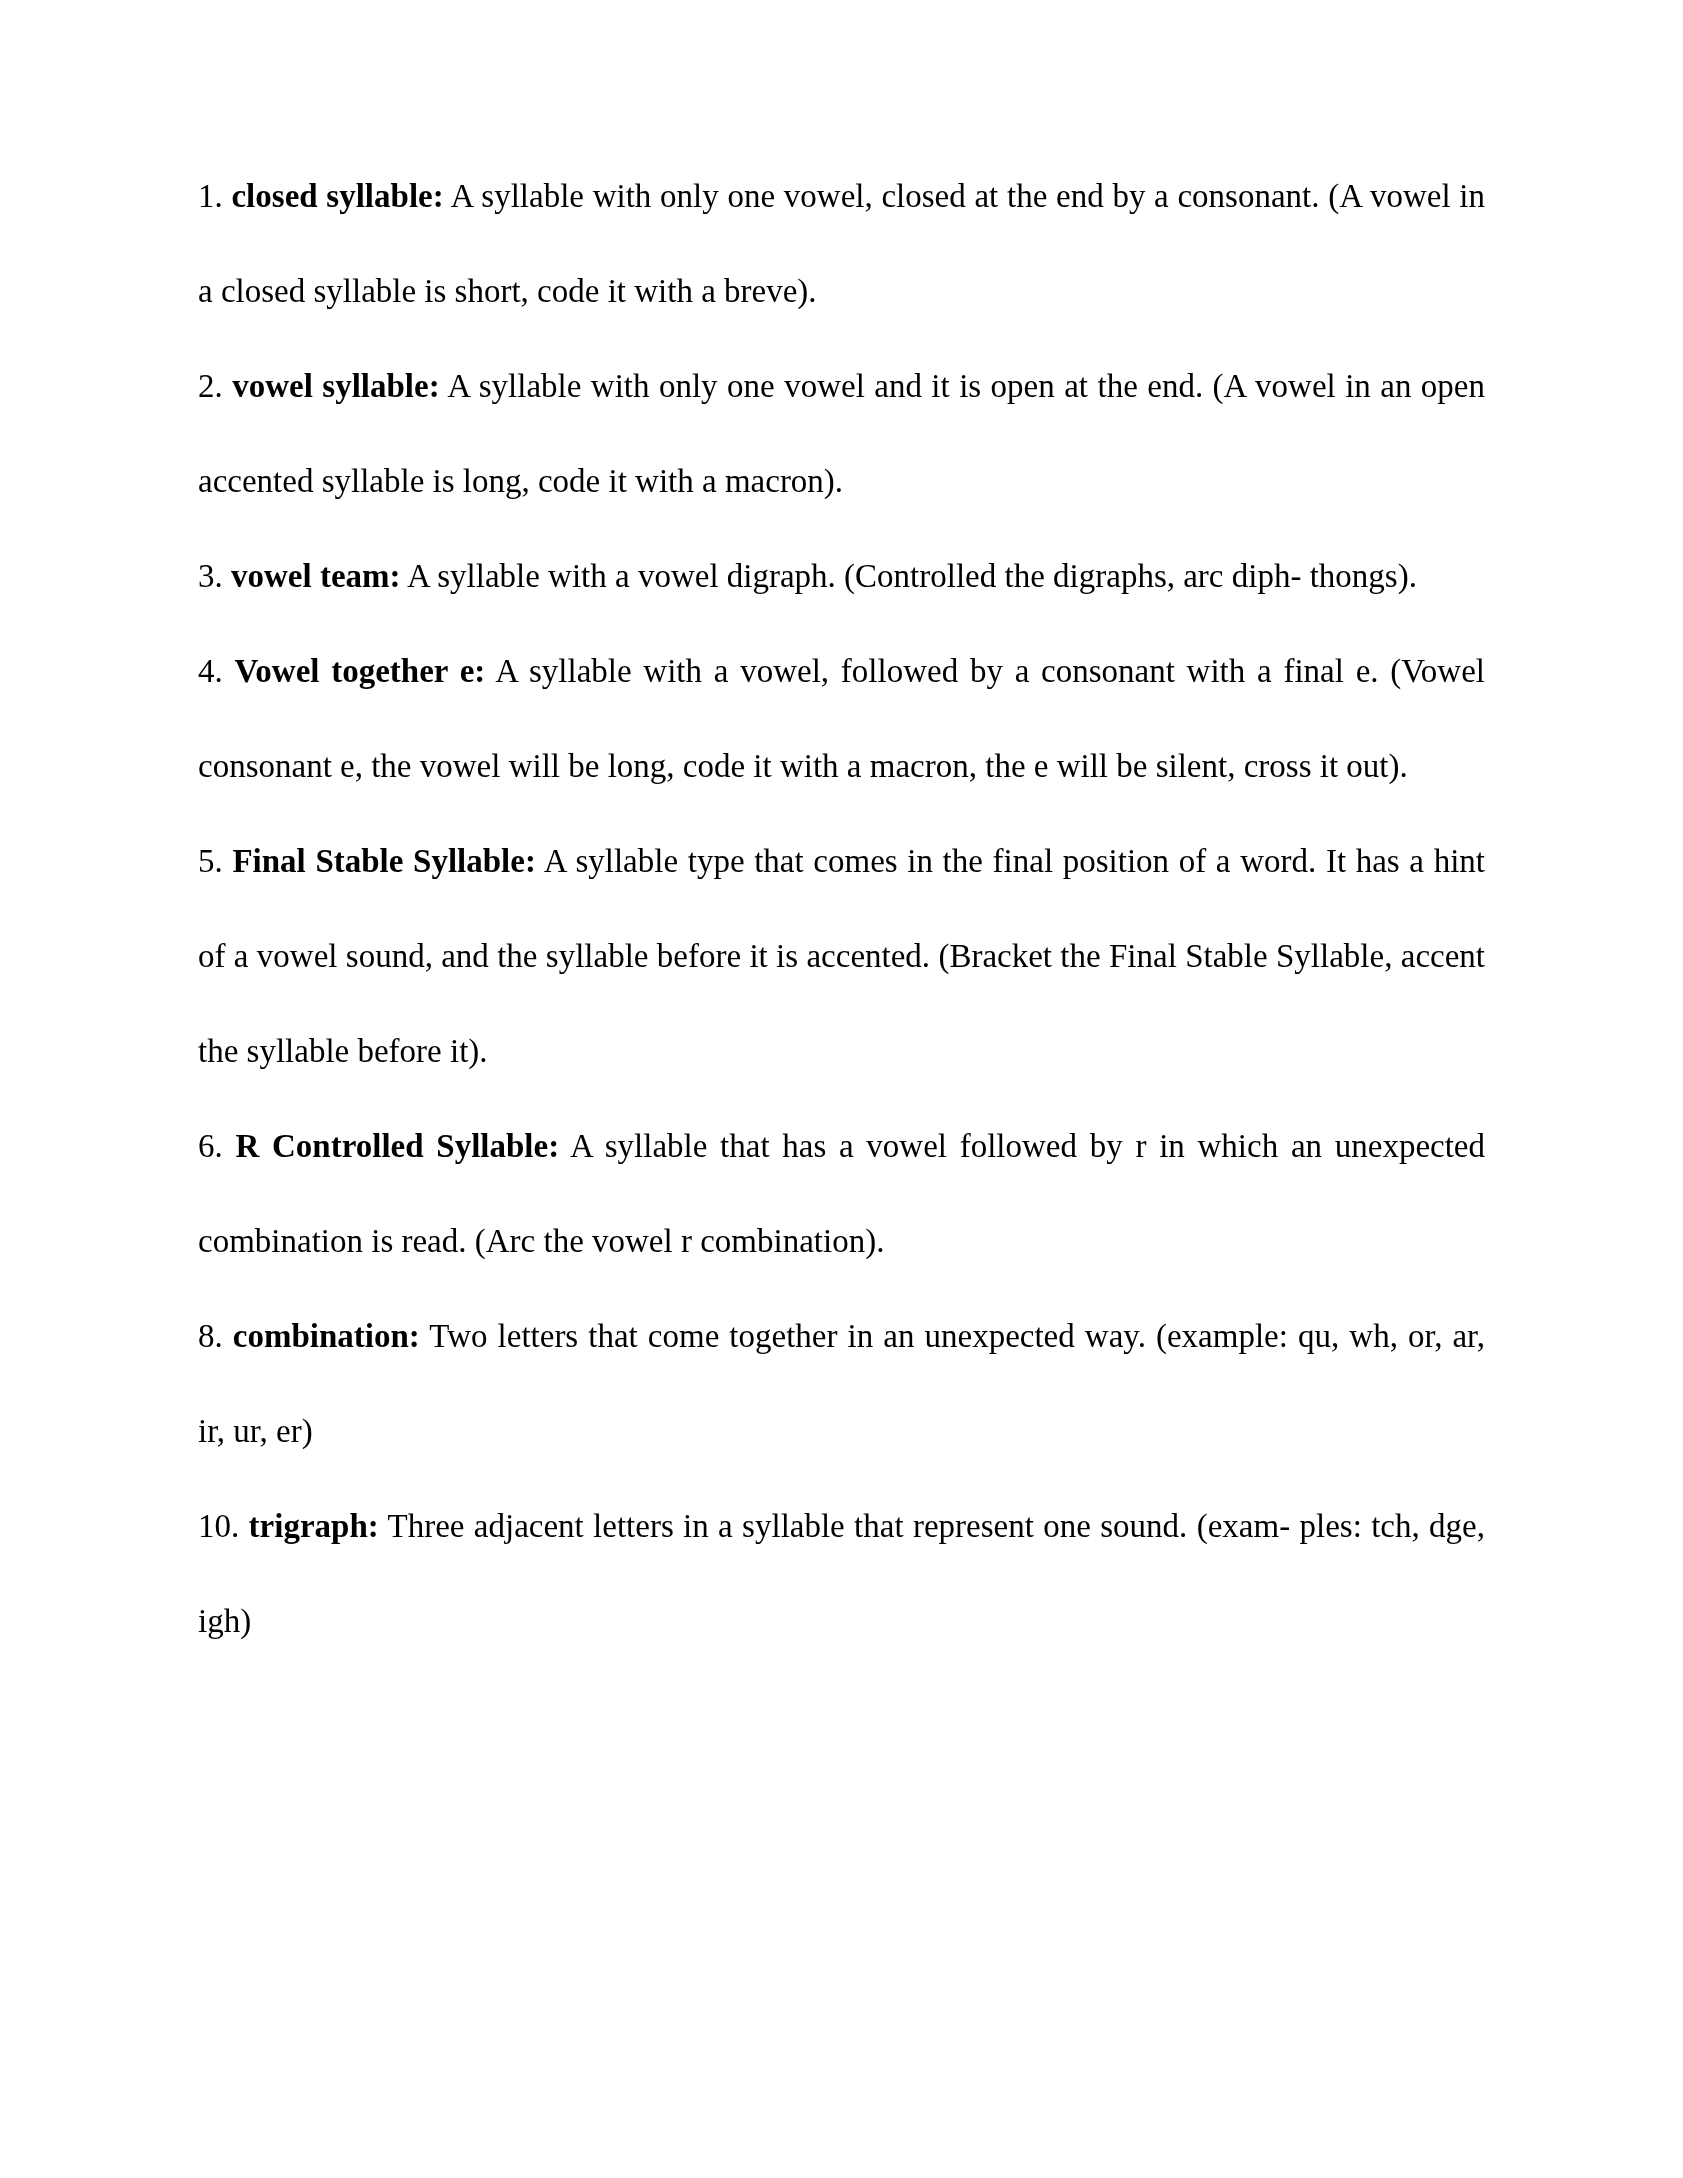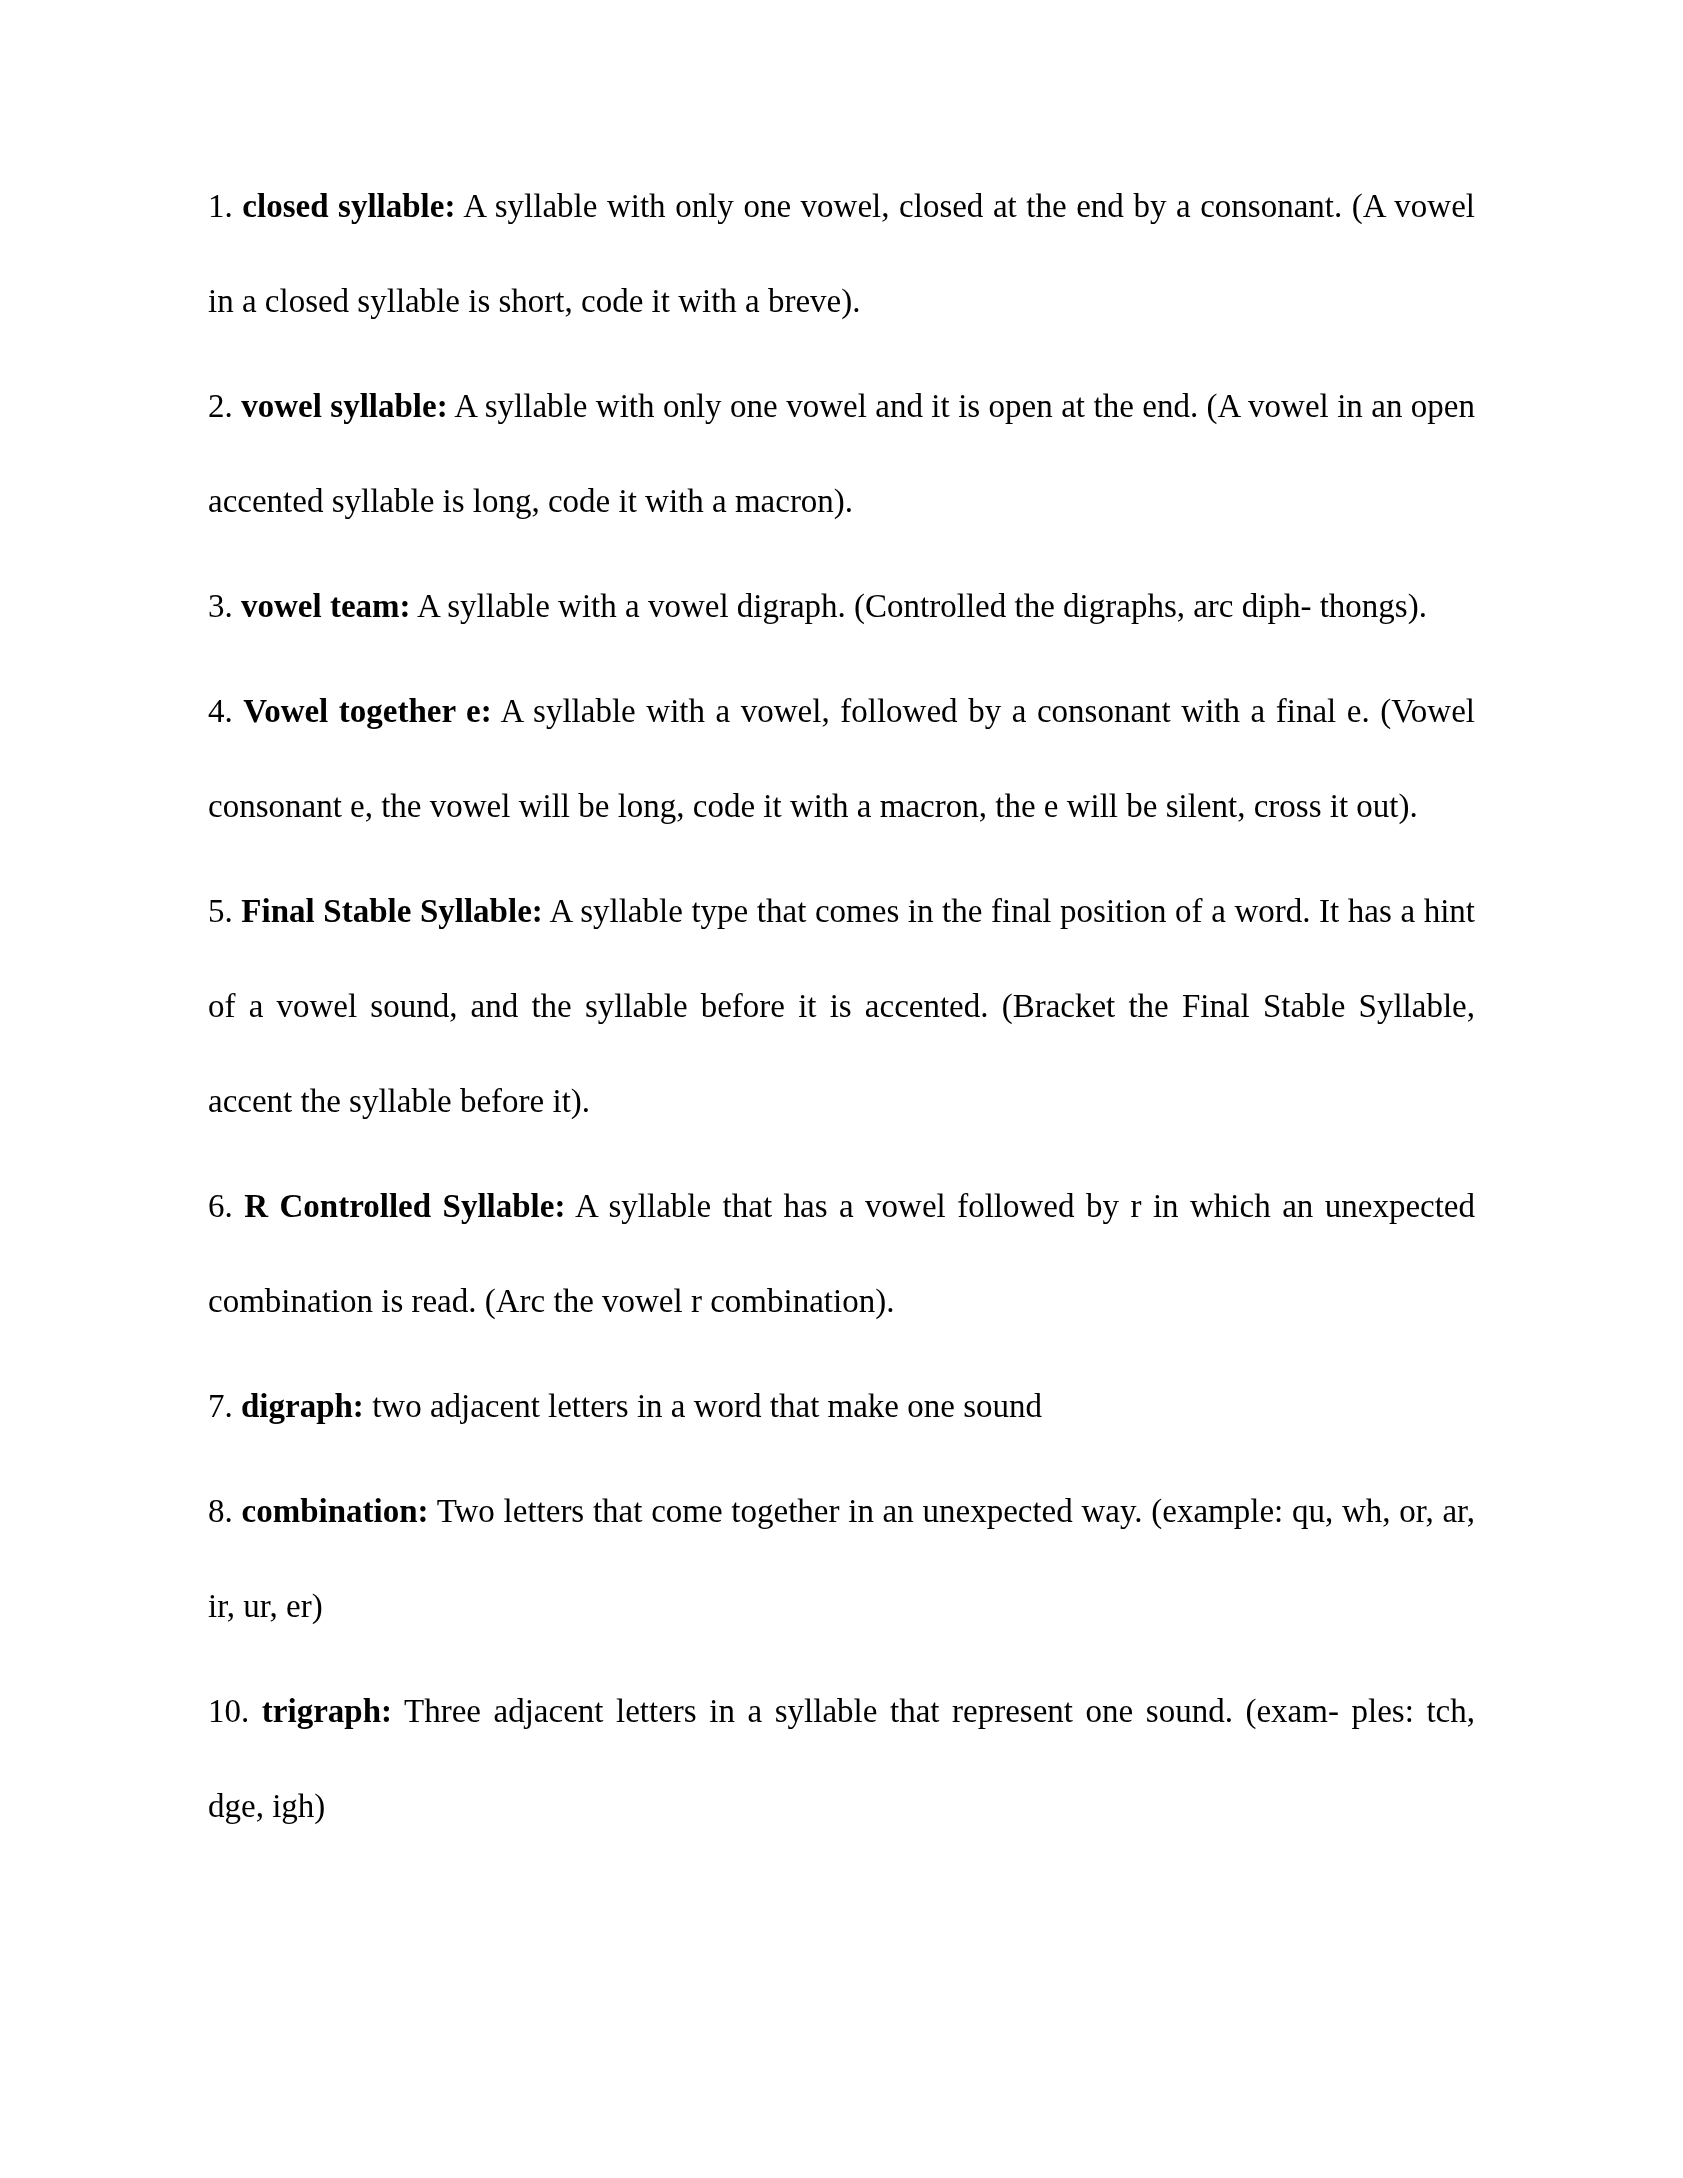--- a/index.html
+++ b/index.html
@@ -14,21 +14,21 @@
     height: 2178px;
     margin: 0 auto;
     background: #ffffff;
     box-sizing: border-box;
     padding: 149px 198px 0 198px;
     font-family: "Liberation Serif", "DejaVu Serif", serif;
     font-size: 33px;
     color: #000000;
   }
   .item {
-    margin: 10px;
+    margin: 0;
     line-height: 95px;
     text-align: justify;
     text-justify: inter-word;
   }
   .item .term {
     font-weight: bold;
   }
 </style>
 </head>
 <body>
@@ -40,21 +40,20 @@
   <p class="item"><span class="num">2.</span> <span class="term">vowel syllable:</span> <span class="def">A syllable with only one vowel and it is open at the end. (A vowel in an open accented syllable is long, code it with a macron).</span></p>
 
   <p class="item"><span class="num">3.</span> <span class="term">vowel team:</span> <span class="def">A syllable with a vowel digraph. (Controlled the digraphs, arc diph- thongs).</span></p>
 
   <p class="item"><span class="num">4.</span> <span class="term">Vowel together e:</span> <span class="def">A syllable with a vowel, followed by a consonant with a final e. (Vowel consonant e, the vowel will be long, code it with a macron, the e will be silent, cross it out).</span></p>
 
   <p class="item"><span class="num">5.</span> <span class="term">Final Stable Syllable:</span> <span class="def">A syllable type that comes in the final position of a word. It has a hint of a vowel sound, and the syllable before it is accented. (Bracket the Final Stable Syllable, accent the syllable before it).</span></p>
 
   <p class="item"><span class="num">6.</span> <span class="term">R Controlled Syllable:</span> <span class="def">A syllable that has a vowel followed by r in which an unexpected combination is read. (Arc the vowel r combination).</span></p>
 
-  <p class="item"><span class="num">7.</span> <span class="term">digraph:</span> <span class="def">two adjacent letters in a word that make one sound</span></p>
 
   <p class="item"><span class="num">8.</span> <span class="term">combination:</span> <span class="def">Two letters that come together in an unexpected way. (example: qu, wh, or, ar, ir, ur, er)</span></p>
 
 
   <p class="item"><span class="num">10.</span> <span class="term">trigraph:</span> <span class="def">Three adjacent letters in a syllable that represent one sound. (exam- ples: tch, dge, igh)</span></p>
 
 </div>
 
 
 </body></html>

